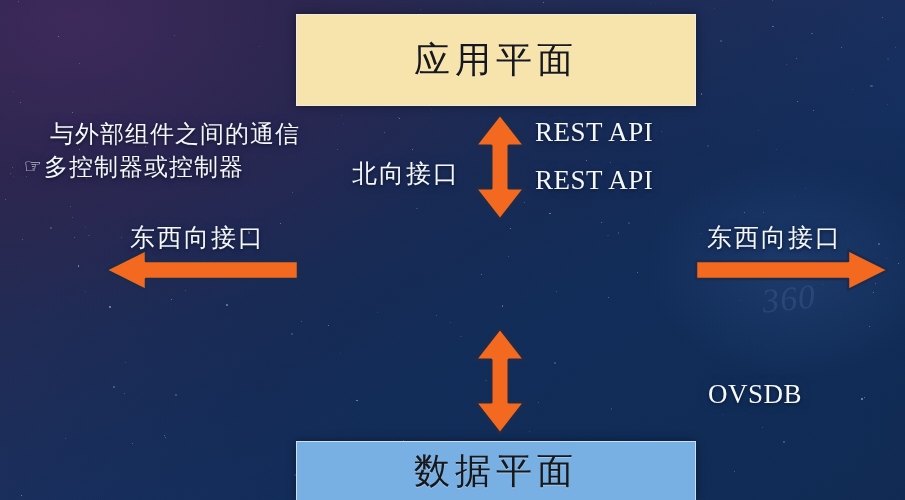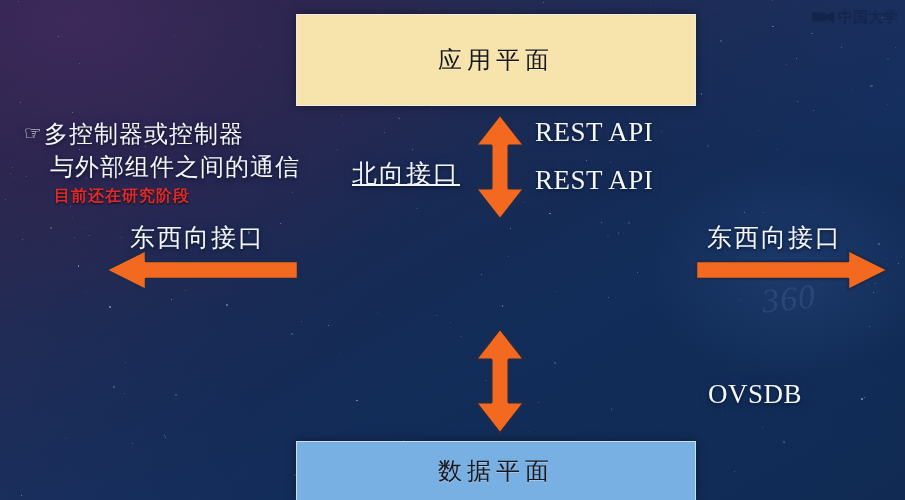--- a/index.html
+++ b/index.html
@@ -37,21 +37,21 @@
     width: 400px;
     border: 1px solid rgba(235,240,250,0.72);
     box-sizing: border-box;
     display: flex;
     align-items: center;
     justify-content: center;
     box-shadow: 0 0 9px rgba(0,0,0,0.40);
   }
   .plane-label {
     font-family: "DejaVu Serif", "Liberation Serif", serif;
-    font-size: 24px;
+    font-size: 36px;
     letter-spacing: 5px;
     color: #17181c;
     font-weight: 500;
     text-shadow: 0 1px 0 rgba(255,255,255,0.30);
   }
   #app-plane  { top: 14px;  height: 92px;  background: #f7e3ac; }
   #ctrl-plane { top: 224px; height: 90px;  background: #b4ce8c; }
   #data-plane { top: 441px; height: 59px;  background: #79b0e3; border-bottom: none; }
 
   
@@ -81,21 +81,21 @@
   }
   .en-label {
     position: absolute;
     font-family: "Liberation Serif", "DejaVu Serif", serif;
     font-size: 27px;
     color: #f4f8ff;
     white-space: nowrap;
     letter-spacing: 0.5px;
     text-shadow: 0 1px 4px rgba(0,0,0,0.70), 0 0 10px rgba(40,70,130,0.60);
   }
-  #label-north { left: 352px; top: 157px; text-decoration: underline; }
+  #label-north { left: 352px; top: 157px; }
   #label-south { left: 352px; top: 355px; }
   #label-ew-left  { left: 130px; top: 221px; }
   #label-ew-right { left: 707px; top: 221px; }
 
   #rest-api  { left: 535px; top: 117px; }
   #java-api  { left: 535px; top: 165px; }
   #openflow  { left: 535px; top: 328px; }
   #ofconfig  { left: 535px; top: 375px; }
   #netconf   { left: 708px; top: 328px; }
   #ovsdb     { left: 708px; top: 379px; font-family: Liberation Serif, serif; }
@@ -371,27 +371,22 @@
   <div id="label-north" class="cn-label">北向接口</div>
   <div id="label-ew-left" class="cn-label">东西向接口</div>
   <div id="label-ew-right" class="cn-label">东西向接口</div>
 
   <div id="rest-api" class="en-label">REST API</div>
   <div id="java-api" class="en-label">REST API</div>
 
   <div id="ovsdb" class="en-label">OVSDB</div>
 
   <div id="annotation">
+    <div class="ann-line indent">与外部组件之间的通信</div>
     <div class="ann-line">
       <span id="hand-icon">☞</span><span>多控制器或控制器</span>
     </div>
-    <div class="ann-line indent">与外部组件之间的通信</div>
-    <div id="ann-red">目前还在研究阶段</div>
   </div>
 
-  <div id="watermark-logo">
-    <span class="wm-cam"></span>
-    <span class="wm-text">中国大学</span>
-  </div>
 
   <div id="watermark-360">360</div>
 
 </div>
 
 </body></html>

